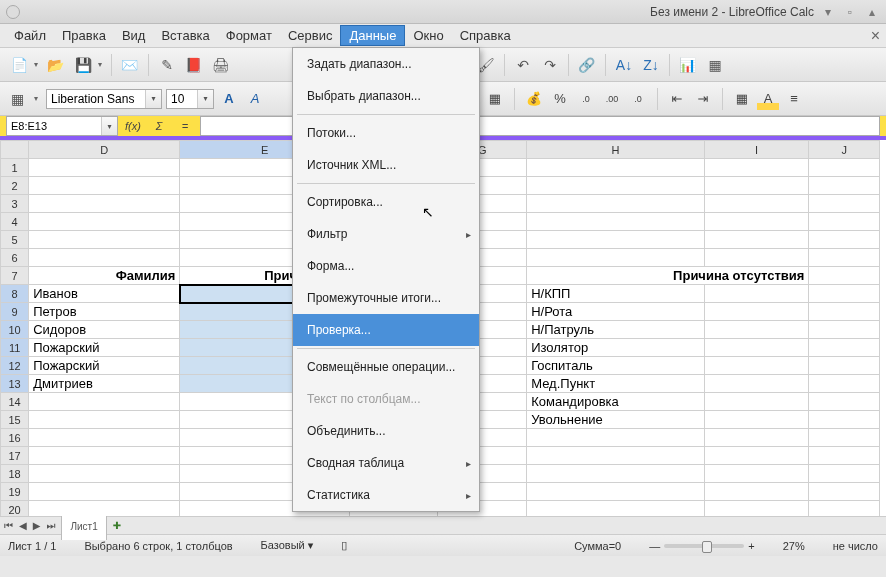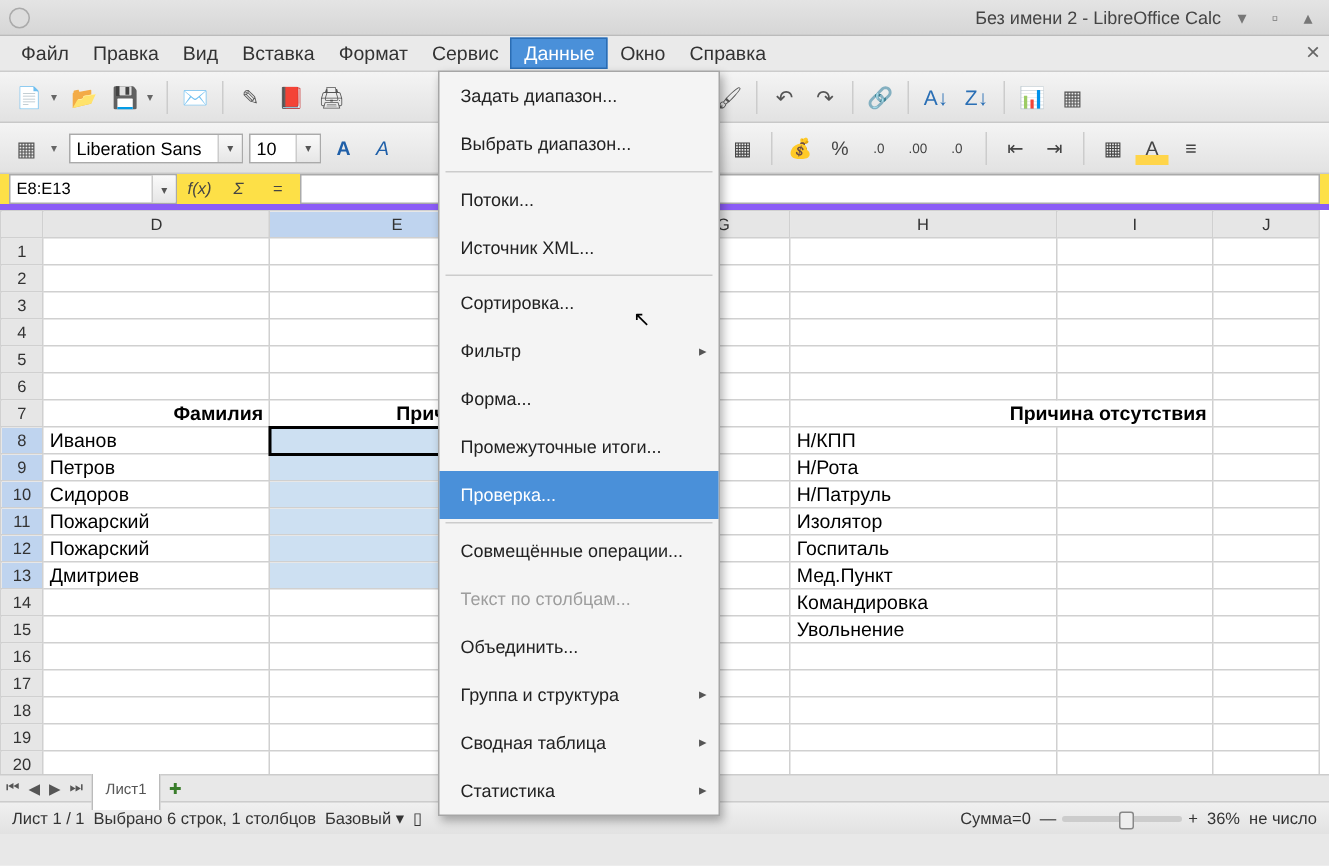--- a/index.html
+++ b/index.html
@@ -39,21 +39,21 @@
 .selhandle{position:absolute;width:6px;height:6px;background:#000}
 .dropdown{position:absolute;left:292px;top:47px;width:188px;background:#f4f4f4;border:1px solid #a6a6a6;box-shadow:2px 3px 6px rgba(0,0,0,.3);font-size:12px;color:#222;z-index:50}
 .dropdown .di{height:20px;display:flex;align-items:center;padding:16px 14px;position:relative;cursor:default}
 .dropdown .di.disabled{color:#9d9d9d}
 .dropdown .di.sub::after{content:"▸";position:absolute;right:8px;font-size:10px;color:#555}
 .dropdown .di.hl{background:#4a90d9;color:#fff}
 .dropdown hr{margin:2px 4px;border:none;border-top:1px solid #ccc}
 .cursor{position:absolute;left:422px;top:204px;font-size:14px;color:#000;pointer-events:none;z-index:60}
 .tabbar{height:18px;background:#e8e8e8;border-top:1px solid #ccc;display:flex;align-items:center;font-size:10px;color:#555;padding:0 4px;gap:6px}
 .tabbar .tab{background:#fff;border:1px solid #bbb;border-bottom:none;padding:0 8px;height:28px;display:flex;align-items:center;font-size:10px}
-.statusbar{height:22px;background:linear-gradient(#f0f0f0,#e2e2e2);border-top:1px solid #ccc;display:flex;align-items:center;font-size:11px;color:#333;padding:0 8px;gap:6px}
+.statusbar{height:22px;background:linear-gradient(#f0f0f0,#e2e2e2);border-top:1px solid #ccc;display:flex;align-items:center;font-size:11px;color:#333;padding:0 8px;gap:28px}
 .statusbar .cell{white-space:nowrap}
 .statusbar .spacer{flex:1}
 .zoom{display:flex;align-items:center;gap:4px}
 .zoom .track{width:80px;height:4px;background:#ccc;border-radius:2px;position:relative}
 .zoom .track::before{content:"";position:absolute;left:38px;top:-3px;width:8px;height:10px;background:#eee;border:1px solid #888;border-radius:2px}
 </style>
 </head>
 <body>
 
 <div class="titlebar">
@@ -409,21 +409,20 @@
     <hr>
     <div class="di">Сортировка...</div>
     <div class="di sub">Фильтр</div>
     <div class="di">Форма...</div>
     <div class="di">Промежуточные итоги...</div>
     <div class="di hl">Проверка...</div>
     <hr>
     <div class="di">Совмещённые операции...</div>
     <div class="di disabled">Текст по столбцам...</div>
     <div class="di">Объединить...</div>
-    <div class="di sub">Группа и структура</div>
     <div class="di sub">Сводная таблица</div>
     <div class="di sub">Статистика</div>
   </div>
 <div class="cursor">↖</div>
 
 <div class="tabbar">
   <span>⏮</span>
   <span>◀</span>
   <span>▶</span>
   <span>⏭</span>
@@ -432,15 +431,15 @@
 </div>
 
 <div class="statusbar">
   <div class="cell">Лист 1 / 1</div>
   <div class="cell">Выбрано 6 строк, 1 столбцов</div>
   <div class="cell"><span>Базовый</span> ▾</div>
   <div class="cell">▯</div>
   <div class="spacer"></div>
   <div class="cell">Сумма=0</div>
   <div class="zoom">—<div class="track"></div>+</div>
-  <div class="cell">36%</div>
+  <div class="cell">27%</div>
   <div class="cell">не число</div>
 </div>
 
 </body></html>

